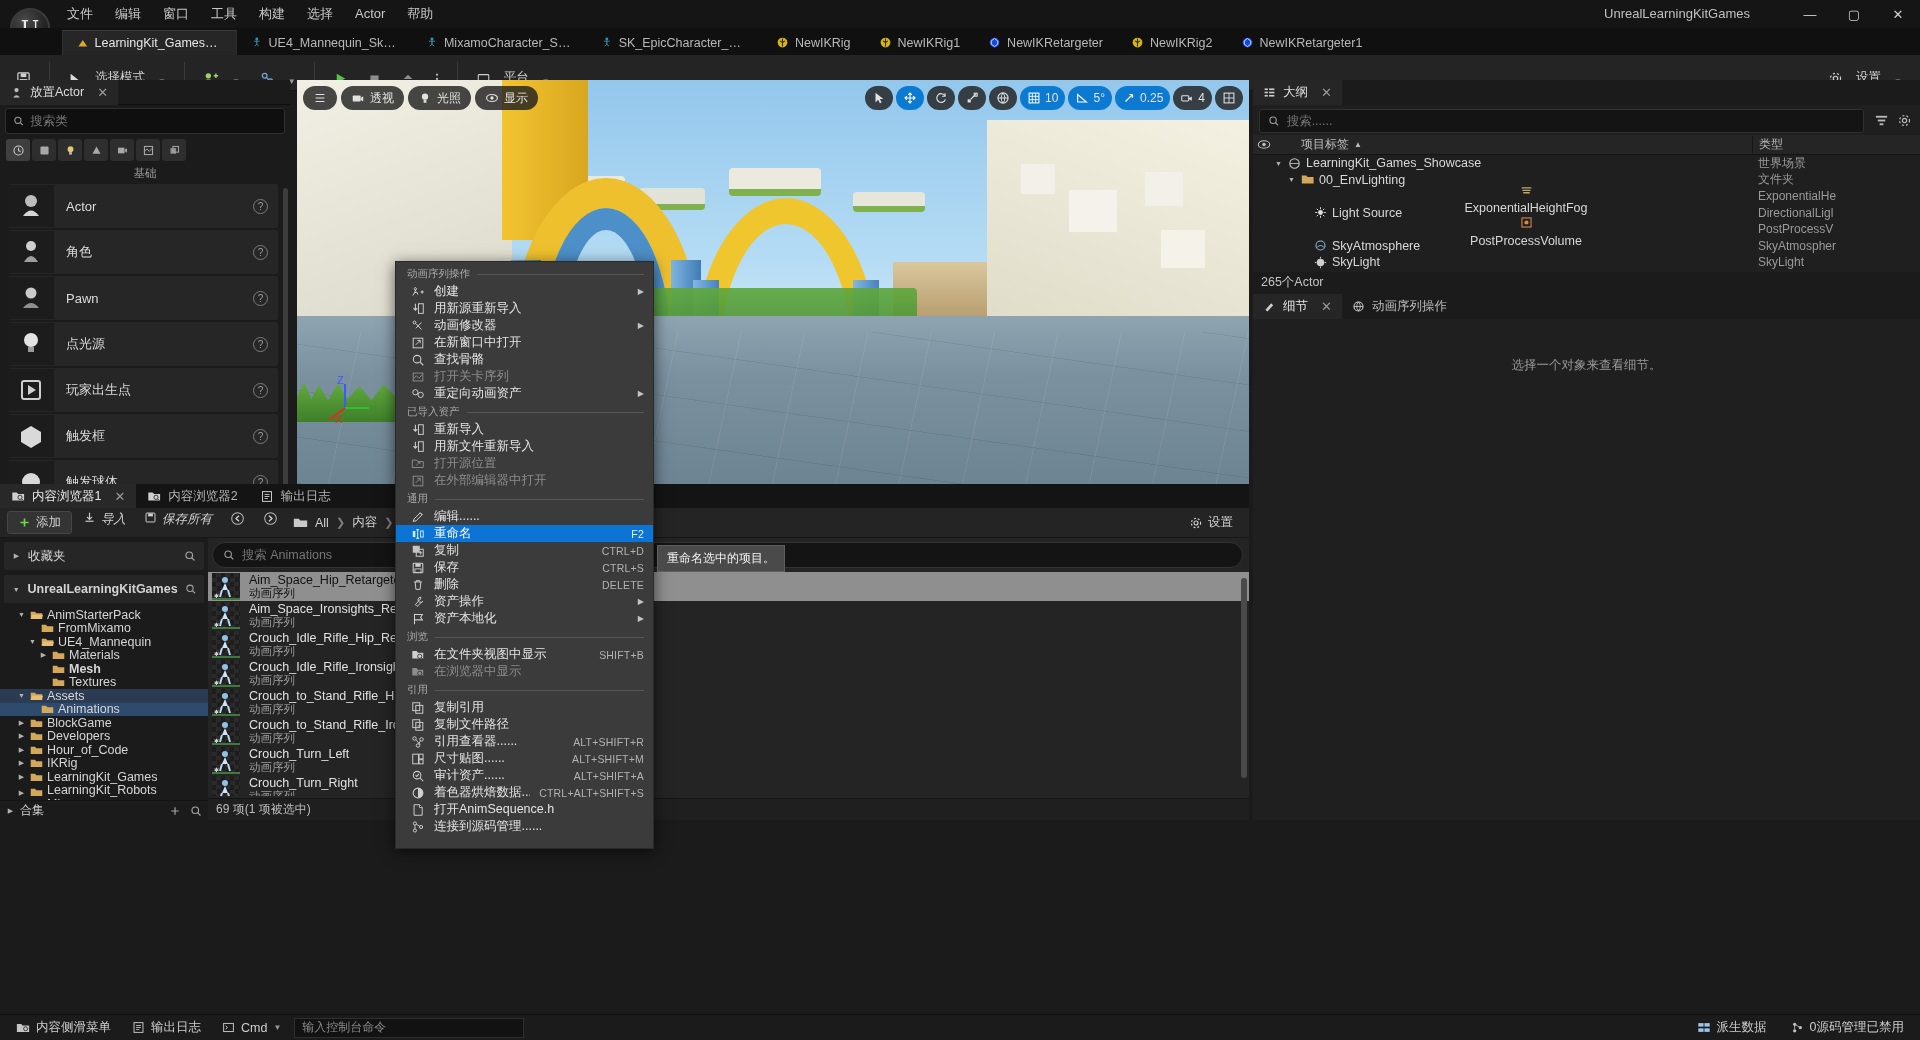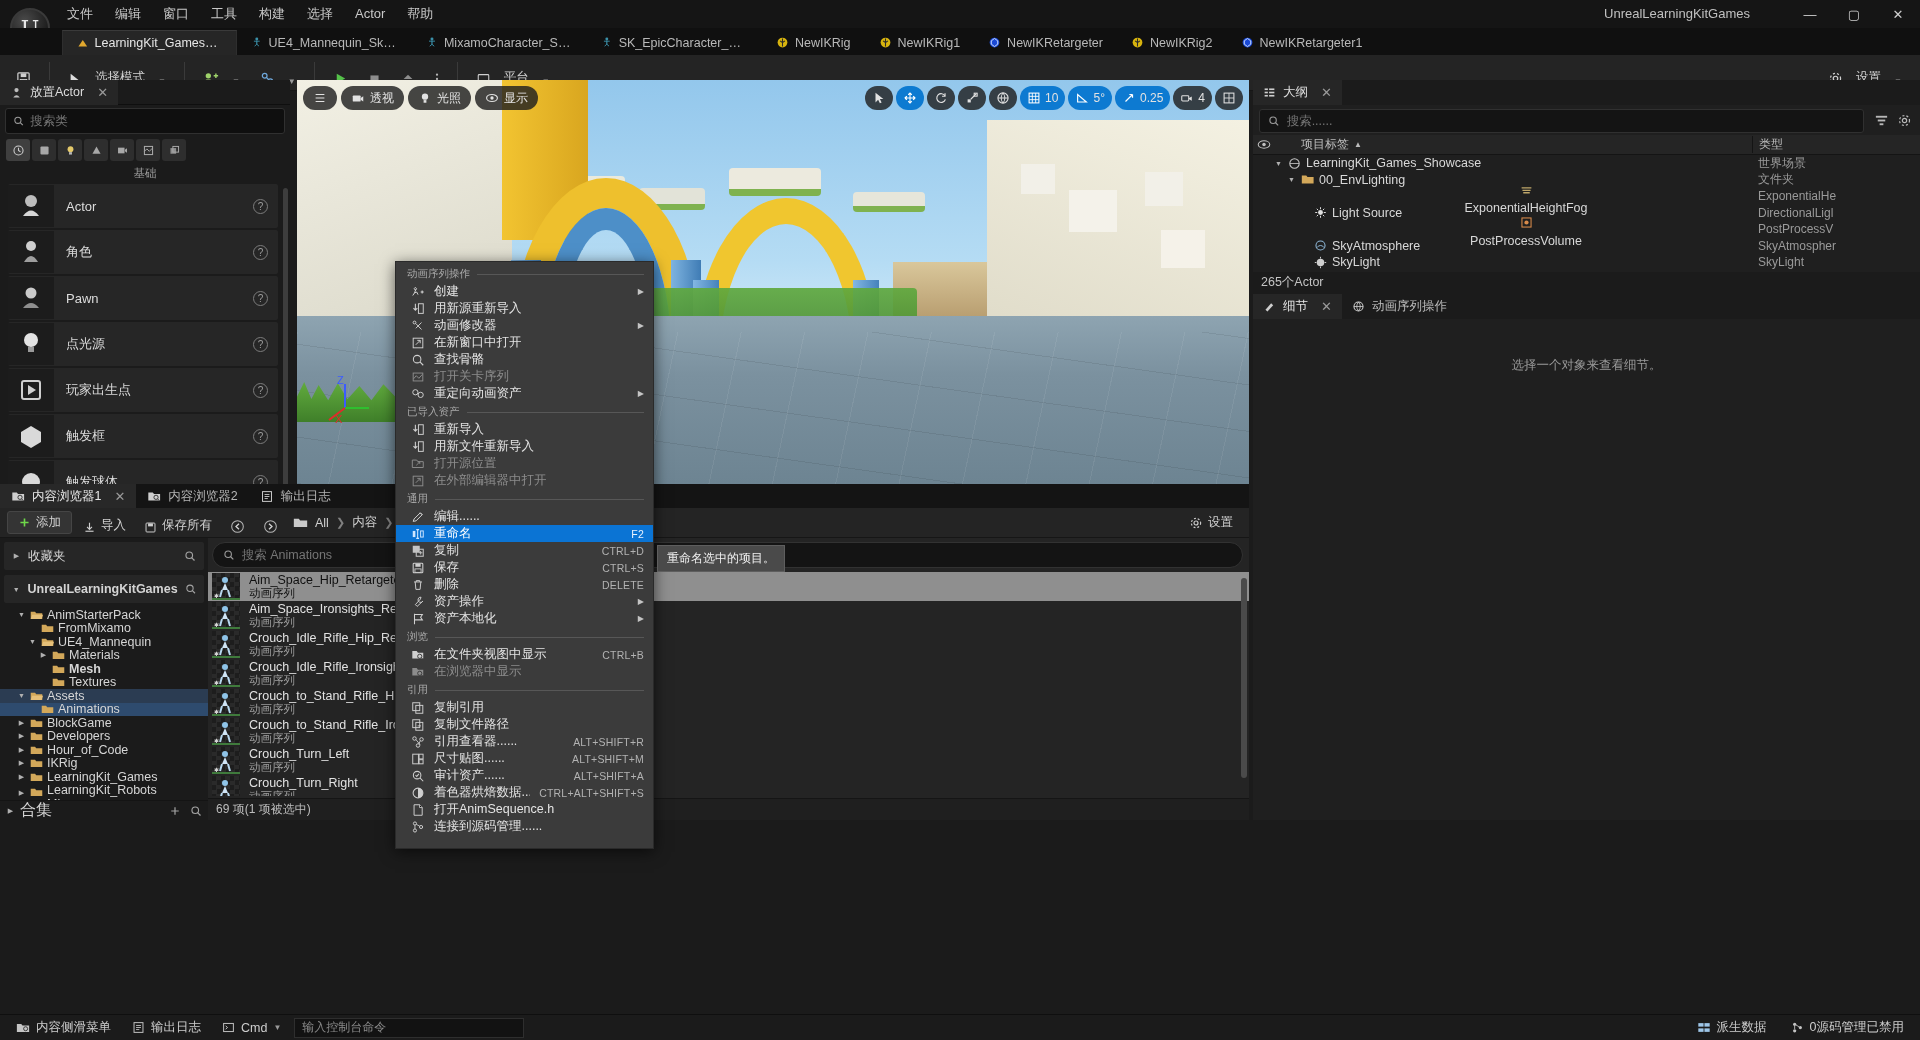--- a/index.html
+++ b/index.html
@@ -95,22 +95,22 @@
   
   .cb { position:absolute; left:0; top:484px; width:1249px; height:336px; background:#1f1f1f; }
   .cbTabRow { height:24px; background:#141414; display:flex; align-items:flex-end; }
   .cbTab { height:24px; display:flex; align-items:center; gap:7px; padding:0 11px;
      font-size:12.5px; color:#b5b5b5; }
   .cbTab.active { background:#282828; color:#e8e8e8;margin-top:24px; }
   .cbToolbar { height:30px; background:#242424; display:flex; align-items:center;
      gap:4px; padding:0 7px; border-bottom:1px solid #161616; }
   .addBtn { height:23px; display:flex; align-items:center; gap:5px; padding:0 10px;
      background:#343434; border:1px solid #454545; border-radius:3px; font-size:12.5px; }
-  .cbBtn { height:23px; display:flex; align-items:flex-end; gap:5px; padding:0 7px;
-     font-size:12.5px; color:#d2d2d2; border-radius:3px; }
+  .cbBtn { height:23px; display:flex; align-items:flex-start; gap:5px; padding:0 7px;
+     font-size:12.5px; color:#d2d2d2; border-radius:3px;font-style:italic; }
   .crumb { display:flex; align-items:center; gap:7px; font-size:12.5px; color:#cfcfcf; padding-left:4px; }
   .crumbSep { color:#808080; font-size:11px; }
   .cbBody { position:absolute; left:0; top:54px; right:0; bottom:0; display:flex; }
   .cbTree { width:208px; background:#1b1b1b; position:relative; }
   .treeHdr { height:28px; margin:4px 4px 0; background:#262626; border-radius:2px;
      display:flex; align-items:center; padding:0 8px; gap:7px; font-size:12.5px; }
   .treeHdr .sp { flex:1; }
   .treeRows { position:absolute; left:0; top:70px; right:0; bottom:0; overflow:hidden; }
   .trow { height:13.5px; display:flex; align-items:center; gap:4px; padding-left:6px;
      font-size:12.5px; color:#d6d6d6; white-space:nowrap; }
@@ -852,21 +852,21 @@
             <div class="trow" style="padding-left: 17px;">
               <span class="tri">▶</span>
               <svg width="13" height="10.14" viewBox="0 0 18 14">
                 <path d="M1 2.5 h6 l1.6 2 H17 V12.5 H1Z" fill="#d3a85a"></path>
               </svg>
               <span>ParagonUE4_Mannequin</span>
             </div>
           </div>
         <div style="position:absolute;left:0;bottom:0;width:100%;height:20px;background:#1b1b1b;display:flex;align-items:center;gap:5px;padding-left:6px;border-top:1px solid #141414;">
           <span class="tri">▶</span>
-          <span style="flex:1;font-size:16px">合集</span>
+          <span style="flex:1;font-size:12px">合集</span>
           <svg width="12" height="12" viewBox="0 0 16 16" style="margin-right:4px">
               <path d="M8 3 V13 M3 8 H13" stroke="#a4a4a4" stroke-width="1.6"></path>
             </svg>
           <svg width="12" height="12" viewBox="0 0 16 16" style="margin-right:6px">
               <circle cx="7" cy="7" r="4.4" fill="none" stroke="#a4a4a4" stroke-width="1.5"></circle>
               <path d="M10.4 10.4 L14 14" stroke="#a4a4a4" stroke-width="1.6"></path>
             </svg>
         </div>
       </div>
       <div class="cbMain">
@@ -1334,21 +1334,21 @@
       </div>
       <div class="ctxItem">
         <span class="ci">
           <svg width="14" height="14" viewBox="0 0 16 16">
             <path d="M1.5 3.5 h5 l1.4 1.8H14 V12 H1.5Z" fill="#cfcfcf"></path>
             <circle cx="10" cy="9.5" r="2.4" fill="none" stroke="#3b3b3b" stroke-width="1.1"></circle>
             <path d="M11.8 11.3 L13.6 13" stroke="#3b3b3b" stroke-width="1.1"></path>
           </svg>
         </span>
         <span class="lb">在文件夹视图中显示</span>
-        <span class="sc">CTRL+B</span>
+        <span class="sc">SHIFT+B</span>
       </div>
       <div class="ctxItem dis">
         <span class="ci">
           <svg width="14" height="14" viewBox="0 0 16 16">
             <path d="M1.5 3.5 h5 l1.4 1.8H14 V12 H1.5Z" fill="#8c8c8c"></path>
             <circle cx="10" cy="9.5" r="2.4" fill="none" stroke="#3b3b3b" stroke-width="1.1"></circle>
             <path d="M11.8 11.3 L13.6 13" stroke="#3b3b3b" stroke-width="1.1"></path>
           </svg>
         </span>
         <span class="lb">在浏览器中显示</span>

